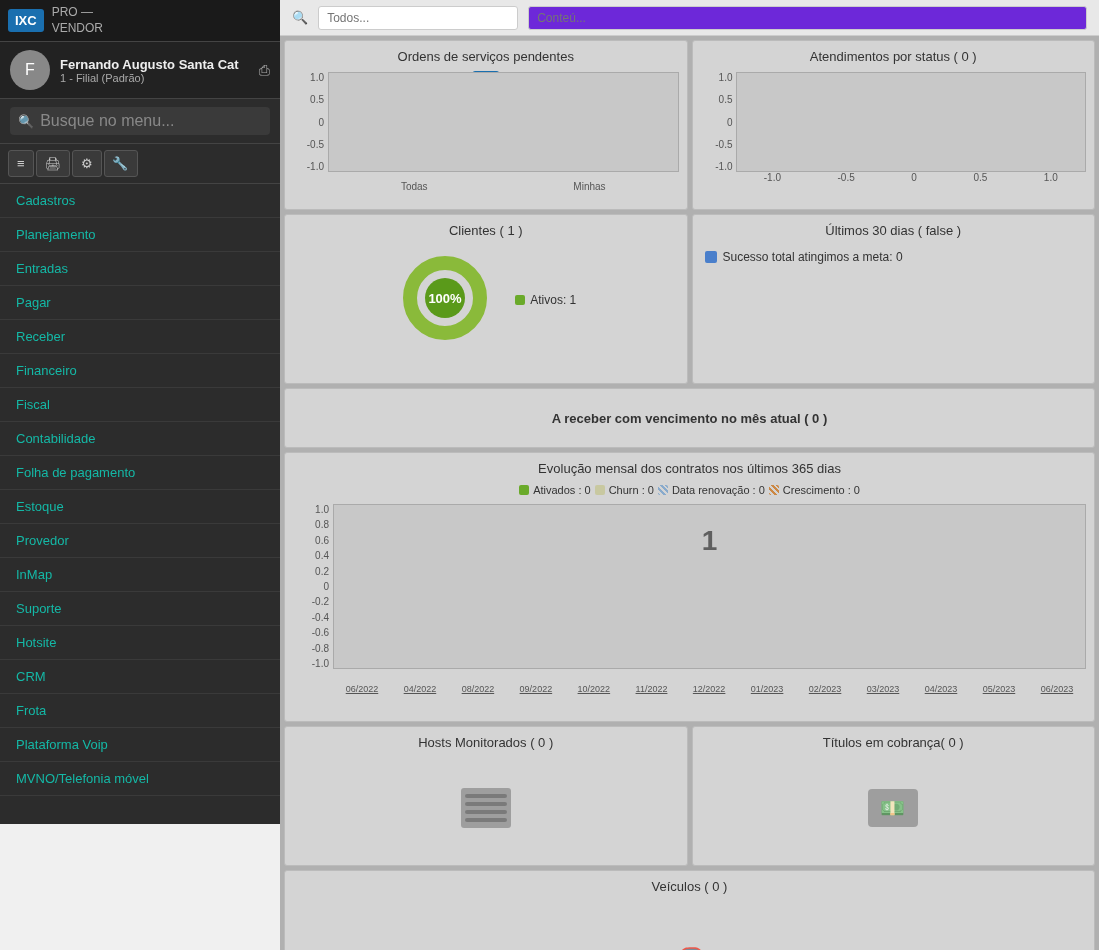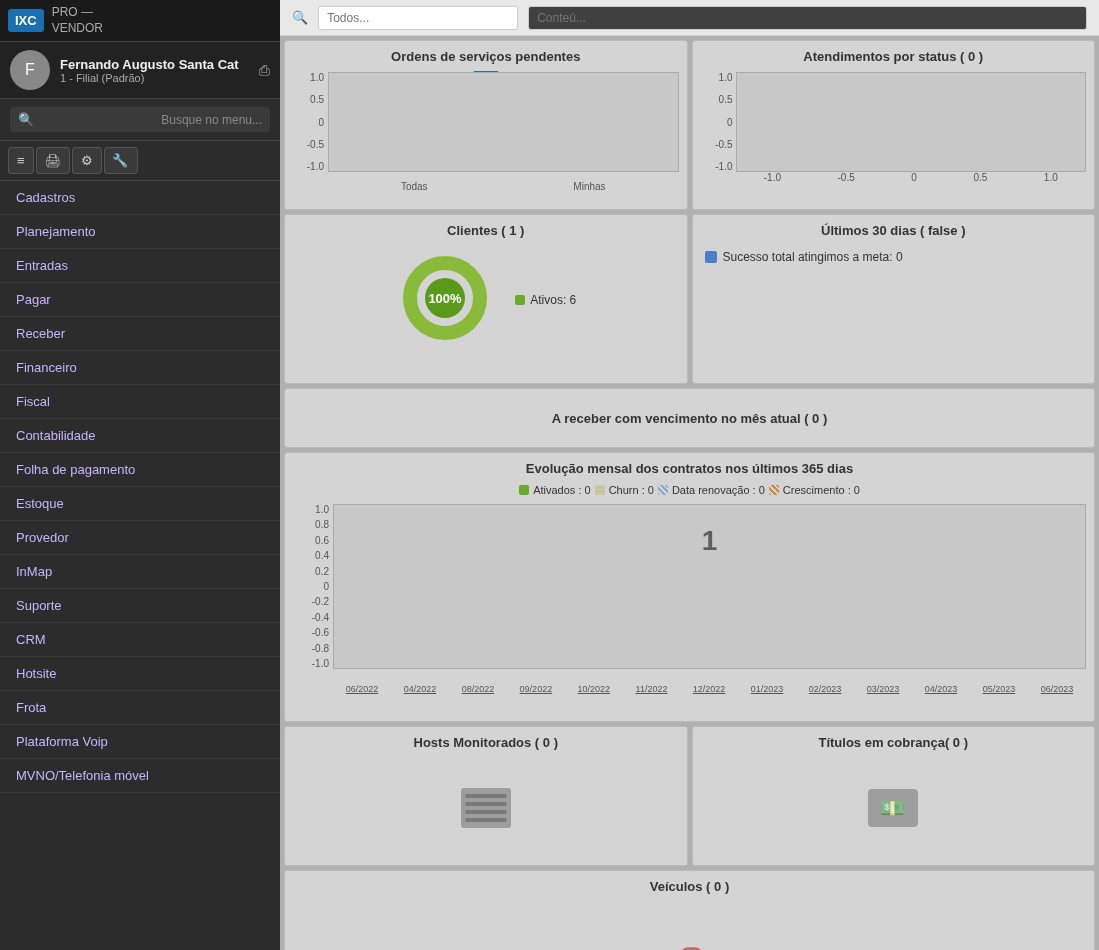--- a/index.html
+++ b/index.html
@@ -6,21 +6,21 @@
     body { font-family: Arial, sans-serif; font-size: 13px; background: #f0f0f0; display: flex; width: 1099px; height: 950px; overflow: hidden; }
 
     
     #sidebar {
       width: 280px;
       min-width: 280px;
       background: #2c2c2c;
       color: #ccc;
       display: flex;
       flex-direction: column;
-      height: 950px;
+      height: 824px;
       overflow-y: auto;
     }
     #sidebar-header {
       display: flex;
       align-items: center;
       padding: 8px 10px;
       background: #222;
       gap: 10px;
       border-bottom: 1px solid #444;
     }
@@ -66,23 +66,22 @@
       background: #3a3a3a;
       border-radius: 4px;
       padding: 5px 8px;
       gap: 6px;
     }
     #search-input {
       background: transparent;
       border: none;
       outline: none;
       color: #ccc;
-      font-size: 12px;
+      font-size: 16px;
       width: 100%;
-      text-align: right;
     }
     #search-input::placeholder { color: #888; }
 
     
     #sidebar-toolbar {
       display: flex;
       gap: 2px;
       padding: 6px 8px;
       background: #2c2c2c;
       border-bottom: 1px solid #444;
@@ -93,21 +92,21 @@
       color: #ccc;
       padding: 5px 8px;
       border-radius: 3px;
       cursor: pointer;
       font-size: 13px;
     }
 
     
     .nav-item {
       padding: 9px 16px;
-      color: #c4b5fd;
+      color: #14b8a6;
       cursor: pointer;
       font-size: 13px;
       border-bottom: 1px solid #3a3a3a;
     }
 
     
     #main {
       flex: 1;
       background: #b0b0b0;
       display: flex;
@@ -133,21 +132,21 @@
       font-size: 12px;
       width: 200px;
       background: #fff;
     }
     #main-content-input {
       border: 1px solid #ccc;
       border-radius: 3px;
       padding: 4px 8px;
       font-size: 12px;
       flex: 1;
-      background: #404040;
+      background: #6d28d9;
       color: #aaa;
     }
 
     
     #dashboard {
       flex: 1;
       padding: 4px;
       display: flex;
       flex-direction: column;
       gap: 4px;
@@ -163,21 +162,21 @@
       border: 1px solid #bbb;
       border-radius: 3px;
       padding: 8px;
       flex: 1;
       min-height: 170px;
       position: relative;
     }
     .dash-card-title {
       text-align: center;
       font-size: 13px;
-      font-weight: bold;
+      font-weight: normal;
       color: #333;
       margin-bottom: 8px;
     }
 
     
     #ordens-card {
       min-height: 170px;
     }
     .chart-area {
       position: relative;
@@ -469,22 +468,22 @@
     <div class="nav-item">Pagar</div>
     <div class="nav-item">Receber</div>
     <div class="nav-item">Financeiro</div>
     <div class="nav-item">Fiscal</div>
     <div class="nav-item">Contabilidade</div>
     <div class="nav-item">Folha de pagamento</div>
     <div class="nav-item">Estoque</div>
     <div class="nav-item">Provedor</div>
     <div class="nav-item">InMap</div>
     <div class="nav-item">Suporte</div>
+    <div class="nav-item">Hotsite</div>
     <div class="nav-item">CRM</div>
-    <div class="nav-item">Hotsite</div>
     <div class="nav-item">Frota</div>
     <div class="nav-item">Plataforma Voip</div>
     <div class="nav-item">MVNO/Telefonia móvel</div>
   </div>
 </div>
 
 <div id="main">
 
   <div id="main-topbar">
     <span>🔍</span>
@@ -548,21 +547,21 @@
 
               <circle cx="50" cy="50" r="35" fill="none" stroke="#8aba3a" stroke-width="14"></circle>
               <circle cx="50" cy="50" r="20" fill="#5a9a1a"></circle>
 
               <text x="50" y="55" text-anchor="middle" font-size="13" font-weight="bold" fill="#fff">100%</text>
             </svg>
           </div>
           <div>
             <div class="legend-item">
               <div class="legend-dot" style="background:#6aaa2a;"></div>
-              <span>Ativos: 6</span>
+              <span>Ativos: 1</span>
             </div>
           </div>
         </div>
       </div>
 
       <div class="dash-card" id="ultimos-card">
         <div class="dash-card-title">Últimos 30 dias ( false )</div>
         <div class="success-legend">
           <div class="legend-dot" style="background:#4a7fcb; width:12px; height:12px;"></div>
           <span>Sucesso total atingimos a meta: 0</span>

